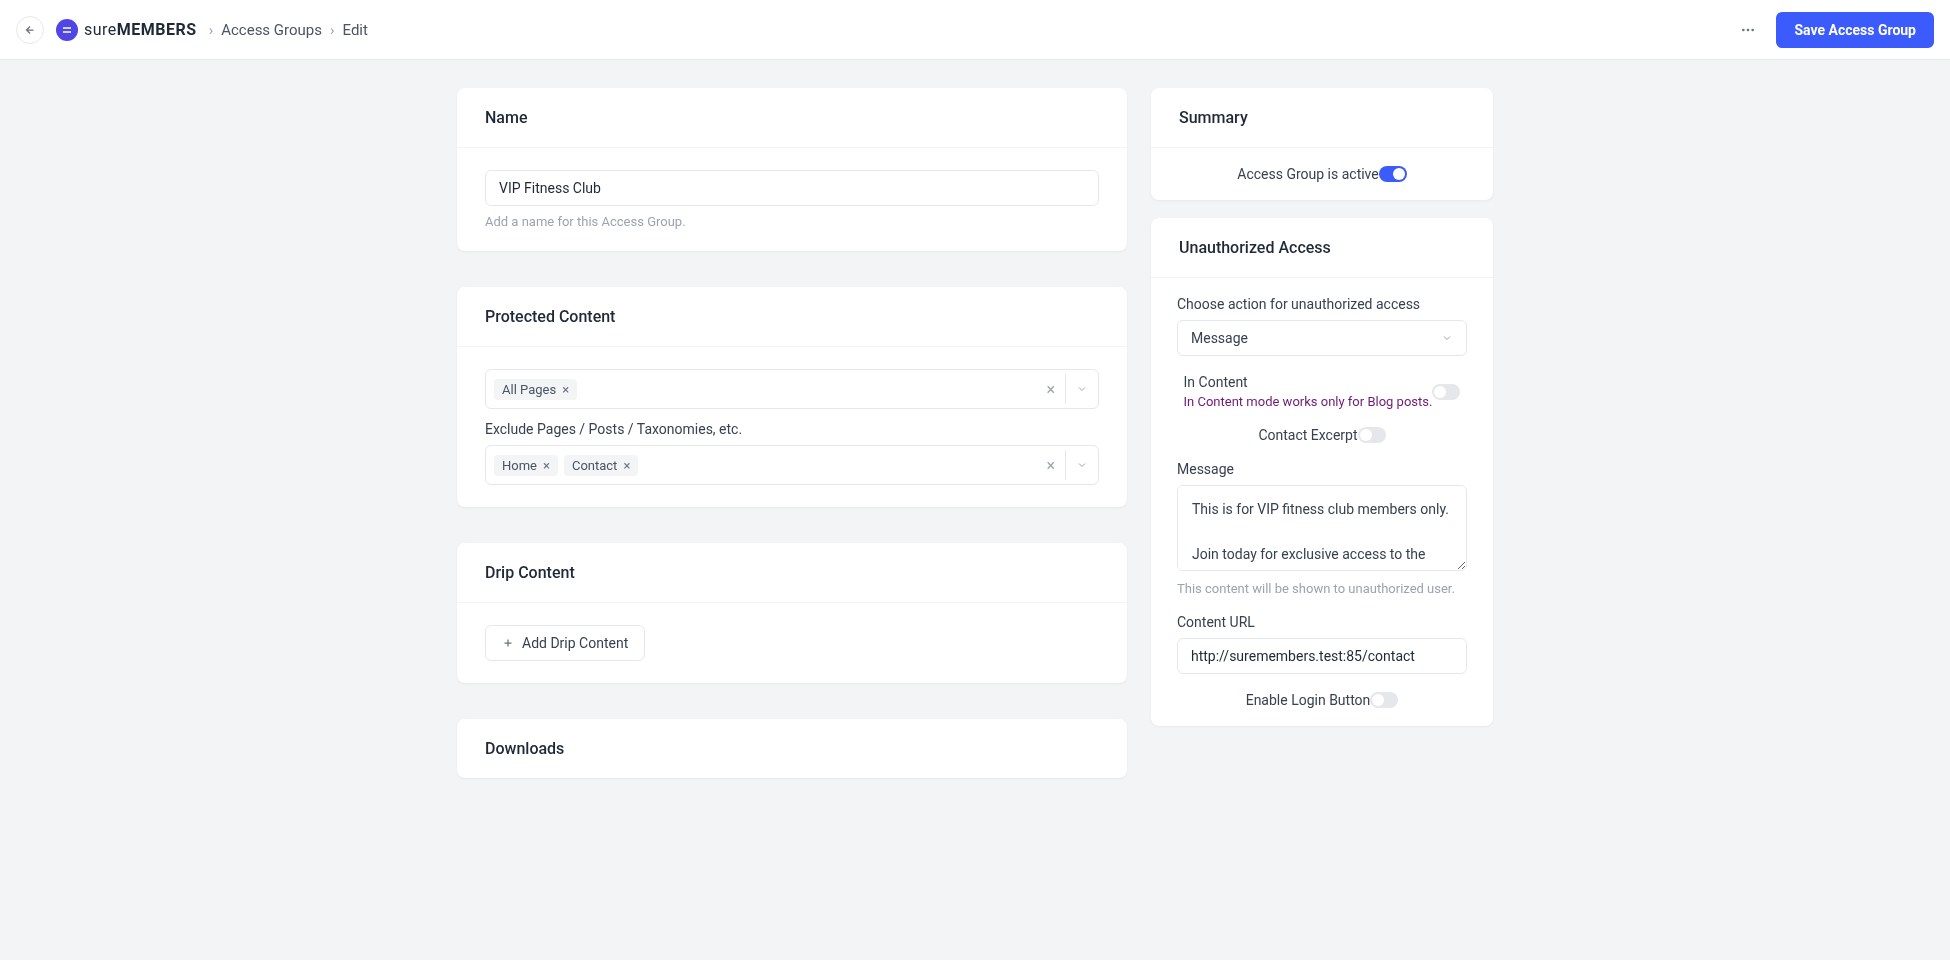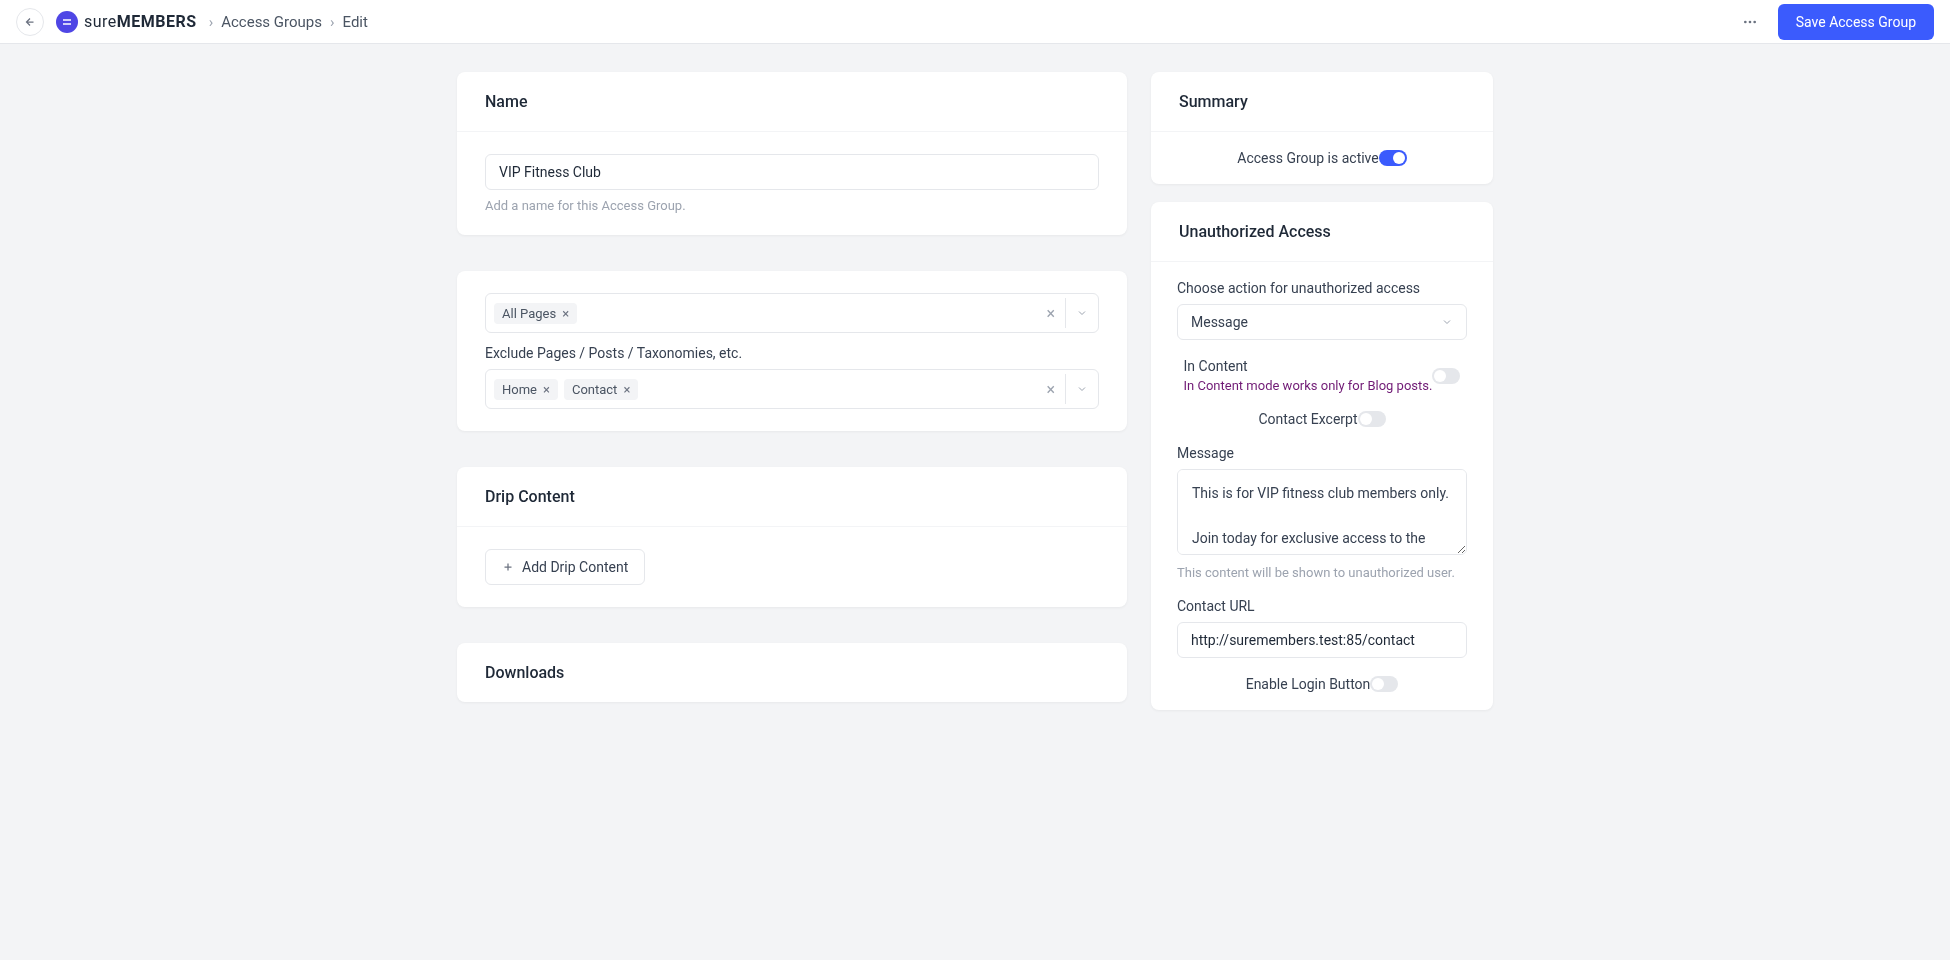--- a/index.html
+++ b/index.html
@@ -1,29 +1,29 @@
 <!DOCTYPE html>
 <html><head>
   <meta charset="utf-8">
   <style>
     * { margin: 0; padding: 0; box-sizing: border-box; font-family: -apple-system, BlinkMacSystemFont, "Segoe UI", Roboto, Helvetica, Arial, sans-serif; }
     body { background: #f3f4f6; color: #1f2937; }
     
     
-    .header { background: #fff; border-bottom: 1px solid #e5e7eb; height: 44px; display: flex; align-items: center; padding: 0 16px; gap: 12px; }
+    .header { background: #fff; border-bottom: 1px solid #e5e7eb; height: 60px; display: flex; align-items: center; padding: 0 16px; gap: 12px; }
     .back-btn { width: 28px; height: 28px; border: 1px solid #e5e7eb; border-radius: 50%; display: flex; align-items: center; justify-content: center; cursor: pointer; background: #fff; }
     .logo { display: flex; align-items: center; gap: 6px; }
     .logo-icon { width: 22px; height: 22px; background: #4f46e5; border-radius: 50%; display: flex; align-items: center; justify-content: center; }
     .logo-text { font-size: 16px; color: #1f2937; font-weight: 400; letter-spacing: 0.5px; }
     .logo-text b { font-weight: 700; }
     .breadcrumb { display: flex; align-items: center; gap: 8px; font-size: 15px; color: #4b5563; }
     .chevron { color: #9ca3af; }
     .header-spacer { flex: 1; }
     .more-btn { width: 32px; height: 32px; display: flex; align-items: center; justify-content: center; cursor: pointer; color: #6b7280; }
-    .save-btn { background: #3b5bfd; color: #fff; border: none; padding: 10px 18px; border-radius: 6px; font-size: 14px; font-weight: 400; cursor: pointer; }
+    .save-btn { background: #3b5bfd; color: #fff; border: none; padding: 10px 18px; border-radius: 6px; font-size: 14px; font-weight: 700; cursor: pointer; }
     
     
     .main { display: flex; justify-content: center; padding: 28px 20px; gap: 24px; }
     .col-left { width: 670px; display: flex; flex-direction: column; gap: 36px; }
     .col-right { width: 342px; display: flex; flex-direction: column; gap: 18px; }
     
     
     .card { background: #fff; border-radius: 8px; box-shadow: 0 1px 3px rgba(0,0,0,0.05); }
     .card-header { padding: 20px 28px; font-size: 16px; font-weight: 500; color: #1f2937; border-bottom: 1px solid #f3f4f6; }
     .card-body { padding: 22px 28px; }
@@ -108,20 +108,21 @@
 
     <div class="card">
       <div class="card-header">Name</div>
       <div class="card-body">
         <input type="text" class="text-input" value="VIP Fitness Club" style="">
         <div class="helper">Add a name for this Access Group.</div>
       </div>
     </div>
 
     <div class="card">
+      <div class="card-header">Protected Content</div>
       <div class="card-body">
         <div class="field-group">
           <div class="multiselect">
             <div class="tags" id="include-tags">
                 <div class="tag">
                   <span>All Pages</span>
                   <span class="tag-x">×</span>
                 </div>
               </div>
             <span class="clear-x">×</span>
@@ -216,21 +217,21 @@
         <div>
           <label class="field-label">Message</label>
           <textarea class="textarea" id="message-ta" style="">This is for VIP fitness club members only.
 
 Join today for exclusive access to the club!</textarea>
           <div class="helper" style="margin-top:6px;">This content will be shown to unauthorized user.</div>
         </div>
 
 
         <div>
-          <label class="field-label">Contact URL</label>
+          <label class="field-label">Content URL</label>
           <input type="text" class="text-input" value="http://suremembers.test:85/contact" style="">
         </div>
 
         <div class="row">
           <span class="row-text">Enable Login Button</span>
           <div class="toggle toggle-off"></div>
         </div>
 
       </div>
     </div>

